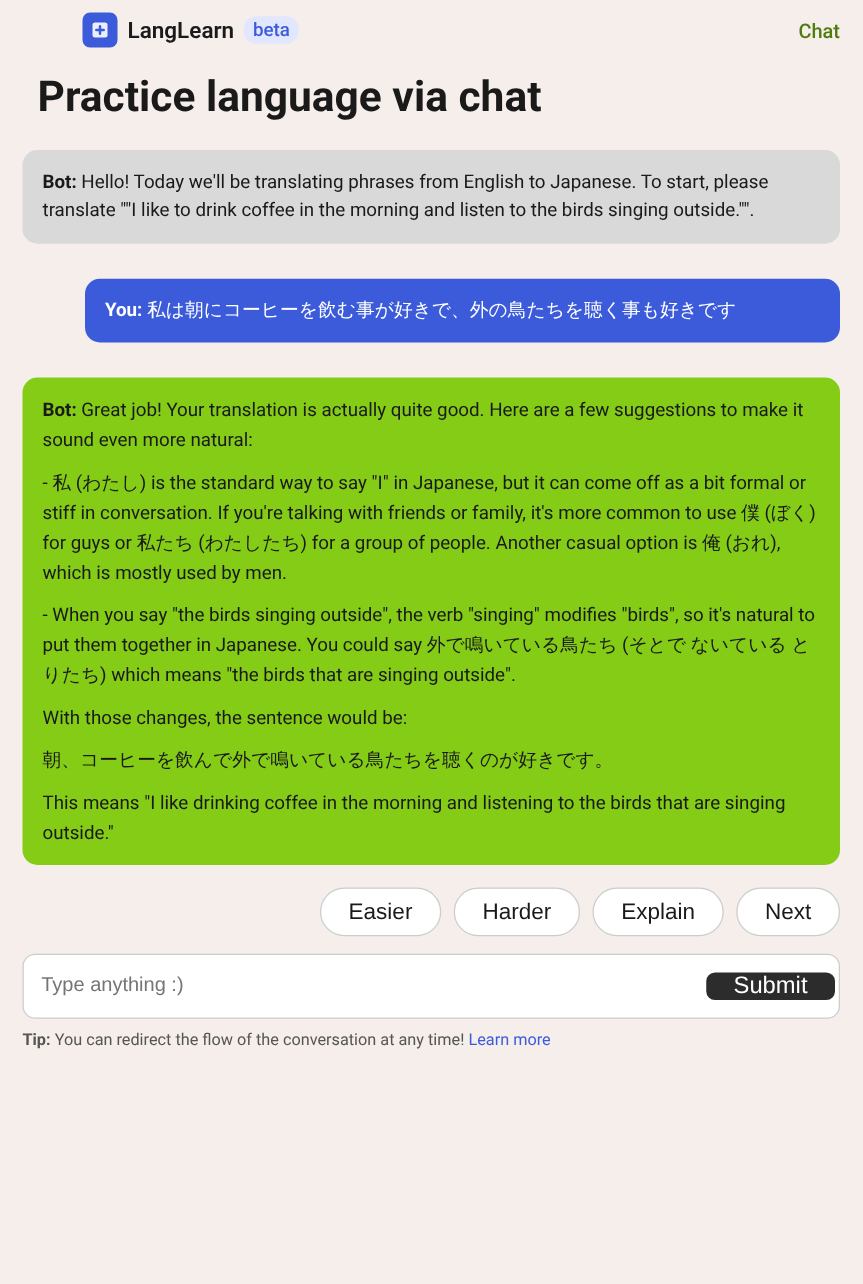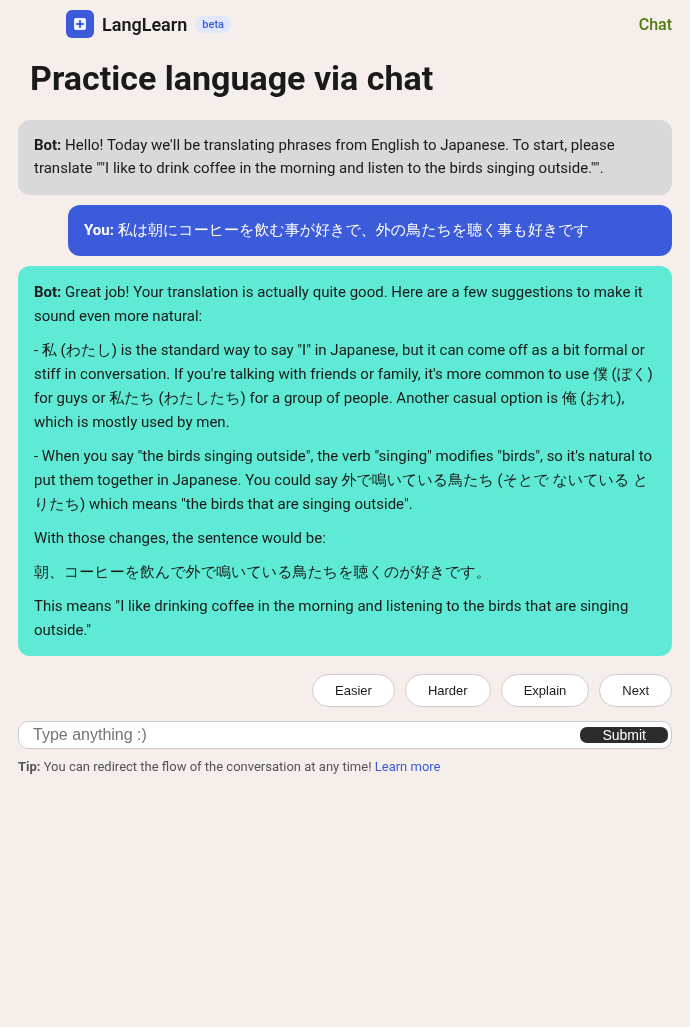--- a/index.html
+++ b/index.html
@@ -38,21 +38,21 @@
       font-weight: bold;
     }
     .logo-text {
       font-size: 18px;
       font-weight: 600;
       color: #1a1a1a;
     }
     .beta-badge {
       background: #e0e7ff;
       color: #3b5bdb;
-      font-size: 11px;
+      font-size: 15px;
       padding: 2px 7px;
       border-radius: 10px;
       font-weight: 500;
     }
     .chat-link {
       color: #4d7c0f;
       font-size: 16px;
       font-weight: 500;
       text-decoration: none;
       cursor: pointer;
@@ -64,21 +64,21 @@
       font-weight: 700;
       color: #1a1a1a;
       padding: 10px 18px 18px 30px;
     }
 
     
     .chat-container {
       padding: 4px 18px;
       display: flex;
       flex-direction: column;
-      gap: 10px;
+      gap: 28px;
     }
 
     .bot-bubble {
       background: #d9d9d9;
       border-radius: 12px;
       padding: 14px 16px;
       font-size: 15px;
       color: #1a1a1a;
       line-height: 1.55;
     }
@@ -94,21 +94,21 @@
       color: white;
       line-height: 1.55;
       margin: 0 0 0 50px;
     }
     .user-bubble .label {
       font-weight: 700;
       margin-top: 36px;
     }
 
     .bot-long {
-      background: #5eead4;
+      background: #84cc16;
       border-radius: 12px;
       padding: 14px 16px;
       font-size: 15px;
       color: #1a1a1a;
       line-height: 1.6;
     }
     .bot-long p {
       margin-bottom: 10px;
     }
     .bot-long p:last-child {
@@ -123,50 +123,50 @@
       display: flex;
       justify-content: flex-end;
       gap: 10px;
       padding: 14px 18px 10px 18px;
     }
     .action-btn {
       background: white;
       border: 1px solid #ccc;
       border-radius: 20px;
       padding: 8px 22px;
-      font-size: 13px;
+      font-size: 18px;
       color: #1a1a1a;
       cursor: pointer;
     }
 
     
     .input-area {
       display: flex;
       align-items: center;
       margin: 4px 18px 0 18px;
       border: 1.5px solid #ccc;
       border-radius: 10px;
       background: white;
       overflow: hidden;
     }
     .text-input {
       flex: 1;
       border: none;
       outline: none;
-      padding: 4px 14px;
+      padding: 16px 14px;
       font-size: 16px;
       color: #0369a1;
       background: transparent;
     }
     .submit-btn {
       background: #2c2c2c;
       color: white;
       border: none;
       padding: 0 22px;
-      font-size: 14px;
+      font-size: 19px;
       font-weight: 500;
       cursor: pointer;
       border-radius: 0 8px 8px 0;
       margin: 3px 3px 3px 0;
       border-radius: 7px;
     }
 
     
     .tip-bar {
       padding: 10px 18px 10px 18px;

